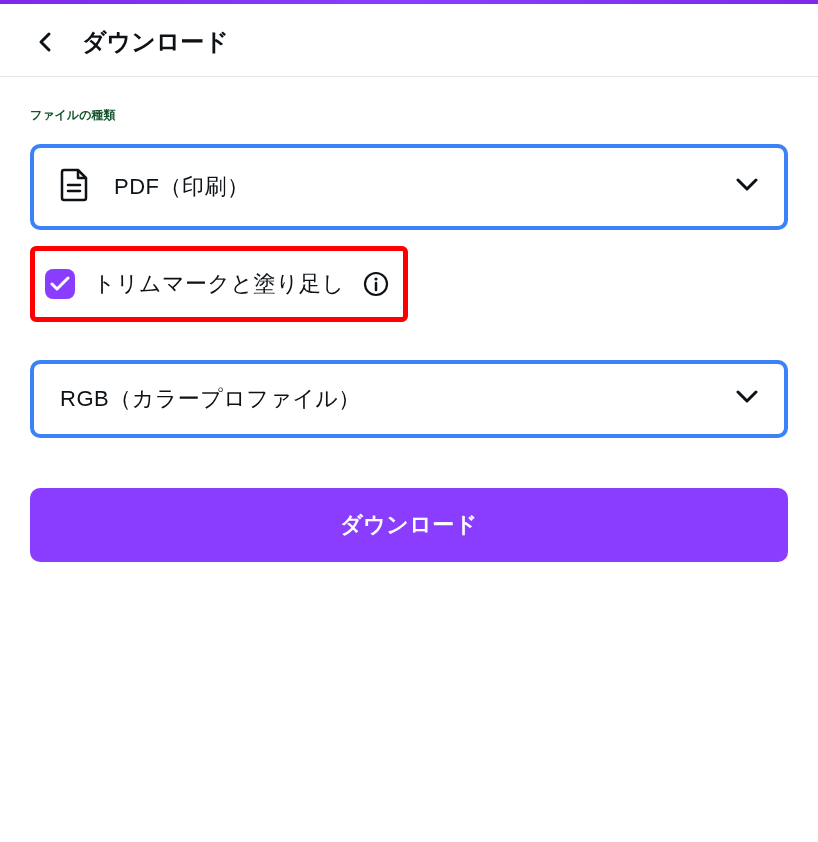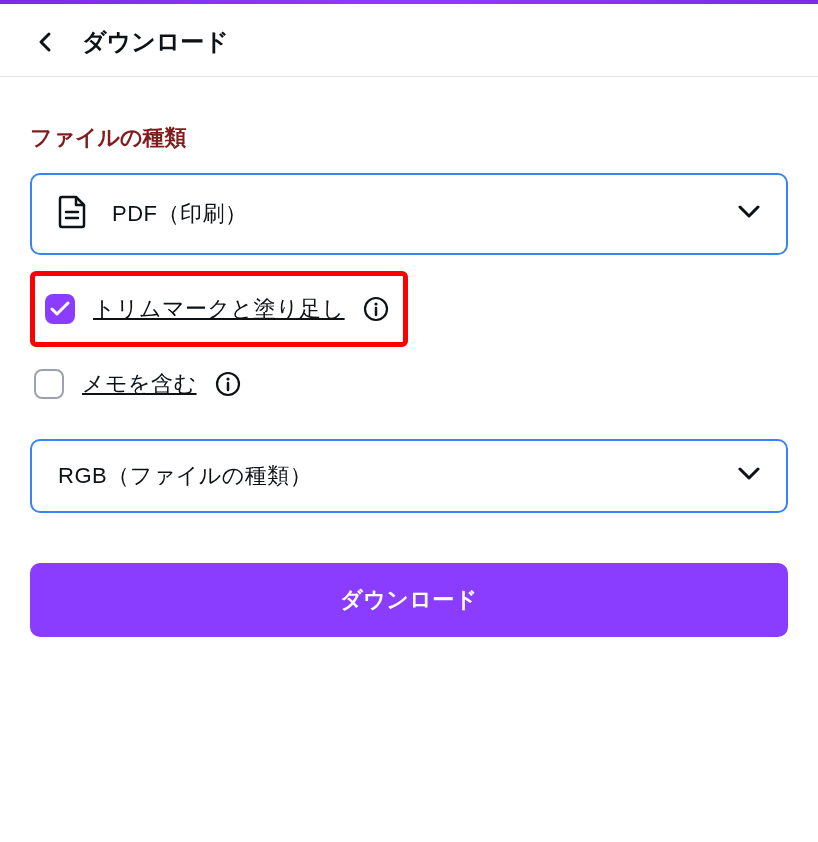--- a/index.html
+++ b/index.html
@@ -33,31 +33,30 @@
     }
     .divider {
       height: 1px;
       background: #e4e4e7;
       margin: 0;
     }
     .content {
       padding: 30px 30px 20px 30px;
     }
     .section-label {
-      font-size: 22px;
+      font-size: 12px;
       font-weight: 700;
-      color: #7f1d1d;
+      color: #14532d;
       margin-bottom: 20px;
-      margin-top: 16px;
     }
     .dropdown {
       display: flex;
       align-items: center;
       justify-content: space-between;
-      border: 2px solid #3b82f6;
+      border: 4px solid #3b82f6;
       border-radius: 10px;
       padding: 20px 26px;
       cursor: pointer;
       margin-bottom: 16px;
     }
     .dropdown-left {
       display: flex;
       align-items: center;
       gap: 26px;
     }
@@ -71,21 +70,20 @@
       border-radius: 6px;
       padding: 6px 10px 6px 6px;
       display: inline-flex;
       margin-bottom: 10px;
     }
     .checkbox-row {
       display: flex;
       align-items: center;
       gap: 18px;
       padding: 12px 4px;
-      text-decoration: underline;
     }
     .checkbox {
       width: 30px;
       height: 30px;
       border-radius: 8px;
       flex-shrink: 0;
       display: flex;
       align-items: center;
       justify-content: center;
       cursor: pointer;
@@ -179,35 +177,24 @@
         <svg width="26" height="26" viewBox="0 0 26 26" fill="none">
           <circle cx="13" cy="13" r="11" stroke="#0d1216" stroke-width="2.2" fill="none"></circle>
           <circle cx="13" cy="8" r="1.6" fill="#0d1216"></circle>
           <line x1="13" y1="12" x2="13" y2="19" stroke="#0d1216" stroke-width="2.5" stroke-linecap="round"></line>
         </svg>
       </span>
     </div>
   </div>
 
 
-  <div class="checkbox-row">
-    <span class="checkbox unchecked"></span>
-    <span class="checkbox-label">メモを含む</span>
-    <span class="info-icon">
-      <svg width="26" height="26" viewBox="0 0 26 26" fill="none">
-        <circle cx="13" cy="13" r="11" stroke="#0d1216" stroke-width="2.2" fill="none"></circle>
-        <circle cx="13" cy="8" r="1.6" fill="#0d1216"></circle>
-        <line x1="13" y1="12" x2="13" y2="19" stroke="#0d1216" stroke-width="2.5" stroke-linecap="round"></line>
-      </svg>
-    </span>
-  </div>
 
   <div class="section">
     <div class="dropdown plain">
-      <span class="dropdown-label">RGB（ファイルの種類）</span>
+      <span class="dropdown-label">RGB（カラープロファイル）</span>
       <span>
         <svg width="22" height="14" viewBox="0 0 22 14" fill="none">
           <path d="M2 2 L11 11 L20 2" stroke="#0d1216" stroke-width="3" stroke-linecap="round" stroke-linejoin="round"></path>
         </svg>
       </span>
     </div>
   </div>
 
   <div class="section">
   </div>

